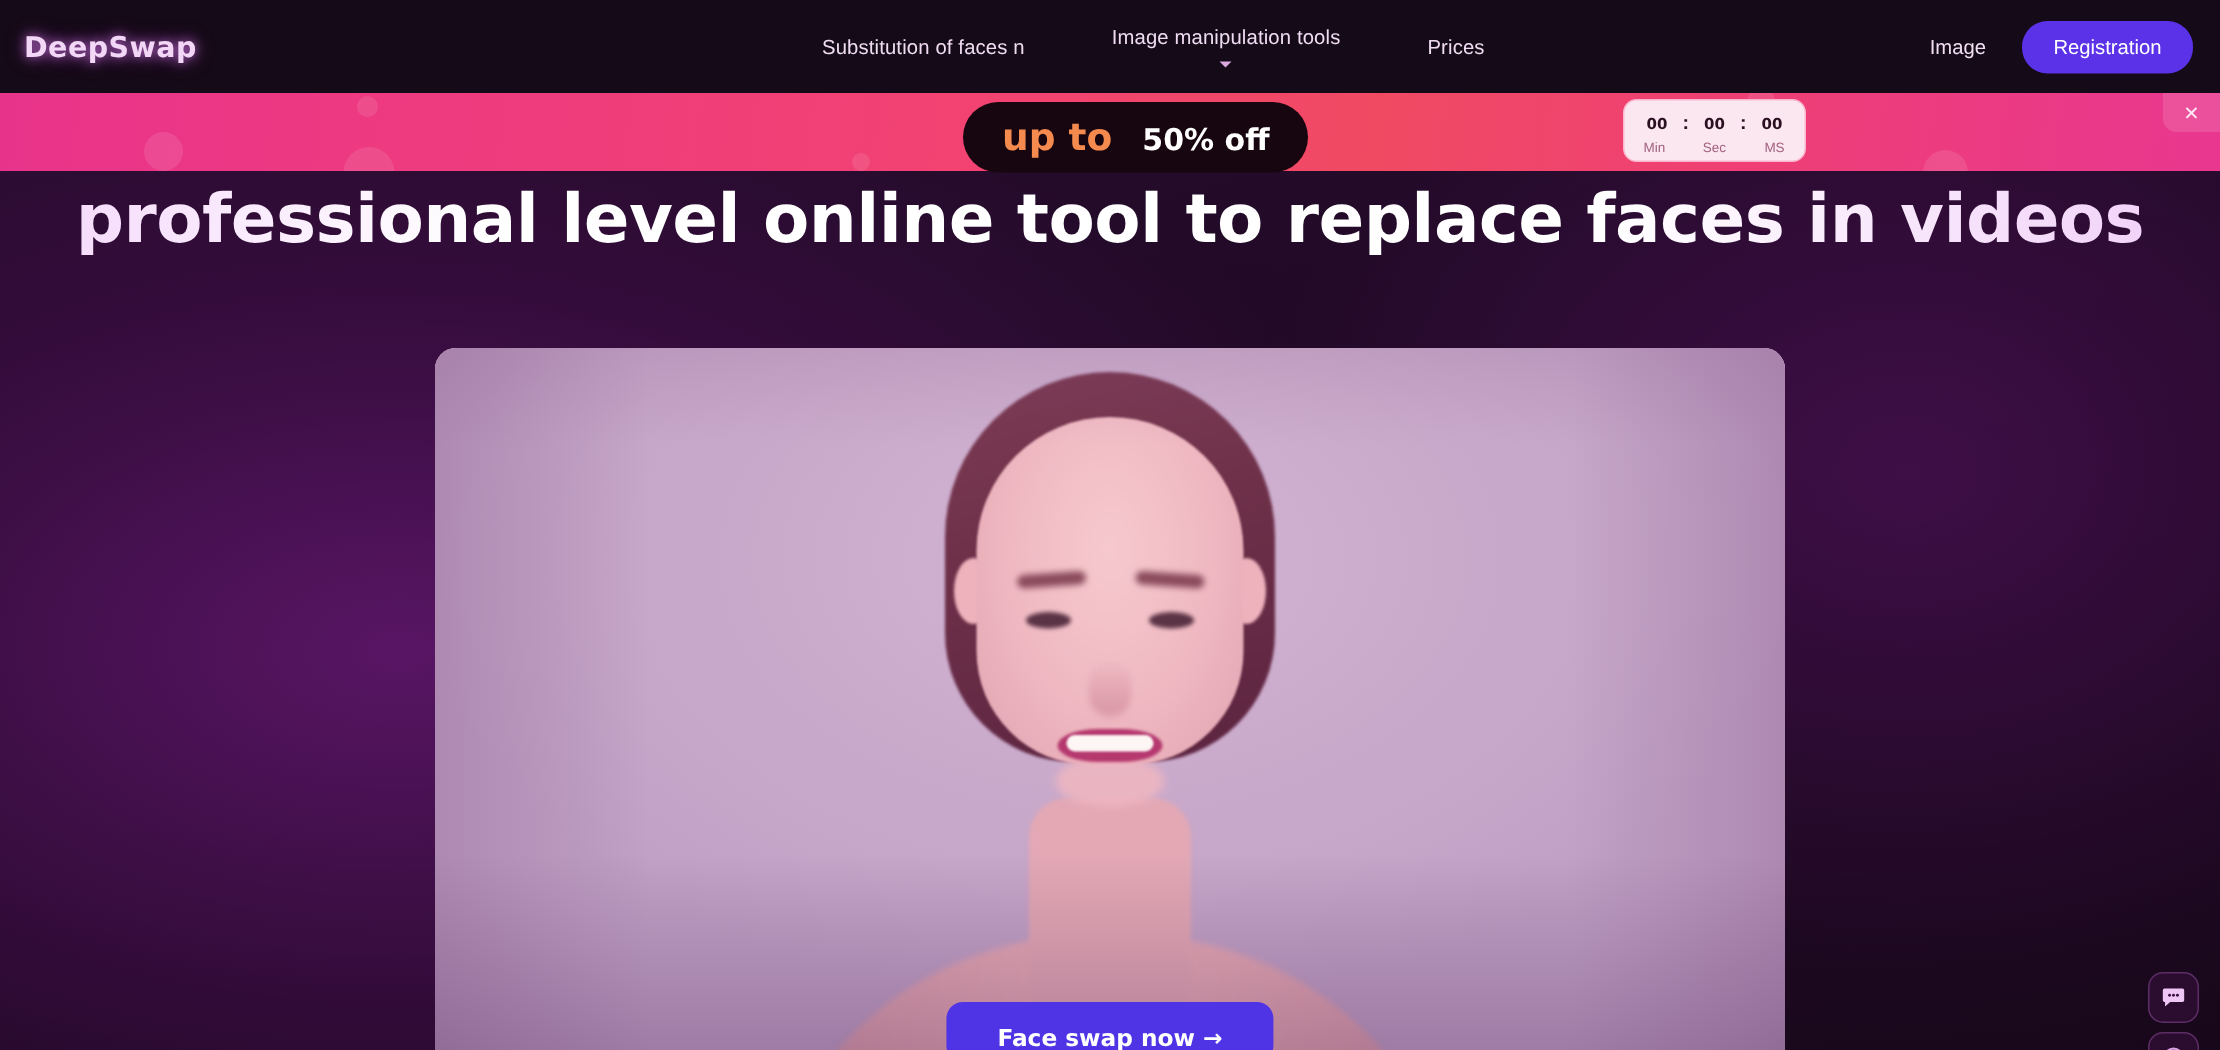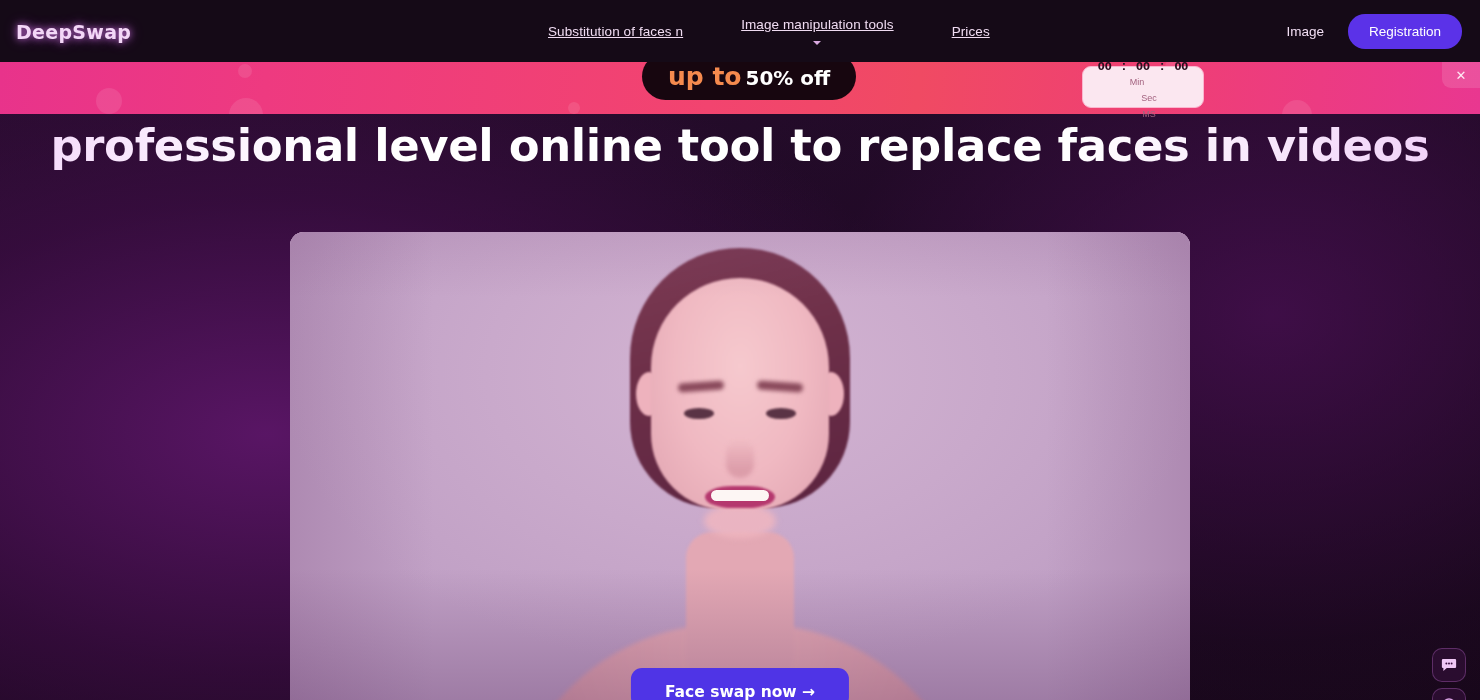--- a/index.html
+++ b/index.html
@@ -32,21 +32,21 @@
     text-shadow:0 0 7px rgba(236,130,255,0.75), 0 0 14px rgba(200,90,240,0.45);
     font-family:"DejaVu Sans", sans-serif;
   }
   .nav-links {
     position:absolute; left:530px; top:0; height:62px;
     display:flex; align-items:center; gap:0;
   }
   .nav-link {
     color:#f0dcf2; font-size:13.5px; letter-spacing:.1px;
     padding:0 18px; display:flex; align-items:center; gap:7px;
-    cursor:pointer; white-space:nowrap;text-decoration:underline;
+    cursor:pointer; white-space:nowrap;
   }
   .nav-link:nth-child(1){ margin-right:22px; }
   .nav-link:nth-child(2){ margin-right:22px;flex-direction:column; }
   .caret {
     width:0; height:0; border-left:4px solid transparent;
     border-right:4px solid transparent; border-top:4.5px solid #d9a9e0;
     display:inline-block; margin-top:2px;
   }
   .nav-right {
     position:absolute; right:18px; top:0; height:62px;
@@ -72,40 +72,40 @@
   .b4 { width:18px; height:18px; left:1165px; top:-4px; }
   .b5 { width:30px; height:30px; left:1282px; top:38px; }
   .b6 { width:12px; height:12px; left:568px; top:40px; }
 
   .banner-title {
     position:absolute; left:272px; top:14px;
     font-size:18px; font-weight:bold; letter-spacing:3.3px;
     color:#2a0b1d; font-family:"DejaVu Sans", sans-serif;
   }
   .pill {
-    position:absolute; left:642px; top:53px;
+    position:absolute; left:642px; top:68px;
     background:#17060f; border-radius:24px;
-    padding:9px 26px; display:flex; align-items:baseline; gap:4px;
+    padding:9px 26px; display:flex; align-items:baseline; gap:20px;
     white-space:nowrap;
     justify-content:flex-end;
   }
   .pill .up-to { color:#f58a4e; font-size:25px; font-weight:bold; font-family:"DejaVu Sans", sans-serif; }
   .pill .off { color:#ffffff; font-size:20px; font-weight:bold; font-family:"DejaVu Sans", sans-serif; }
 
   .timer {
     position:absolute; left:1082px; top:66px;
     width:122px; height:42px;
     background:#fbe7f0; border:1.5px solid #fbb6cf; border-radius:9px;
     display:flex; align-items:center; justify-content:center;
     flex-direction:column; gap:0; padding-top:2px;
   }
   .timer-row { display:flex; align-items:baseline; gap:6px; }
   .t-num { font-size:10px; font-weight:bold; color:#2a1020; font-family:"DejaVu Sans", sans-serif; width:22px; text-align:center; }
   .t-sep { font-size:13px; font-weight:bold; color:#2a1020; }
-  .timer-labels { display:flex; gap:6px; margin-top:4px;flex-direction:column; }
+  .timer-labels { display:flex; gap:6px; margin-top:4px; }
   .t-lab { font-size:9px; color:#a2627f; width:22px; text-align:center; }
 
   .banner-close {
     position:absolute; right:0px; top:0px;
     width:38px; height:26px;
     background:rgba(255,255,255,0.13);
     border-bottom-left-radius:9px;
     display:flex; align-items:center; justify-content:center;
     color:#ffe9f4; font-size:13px; cursor:pointer;
   }

